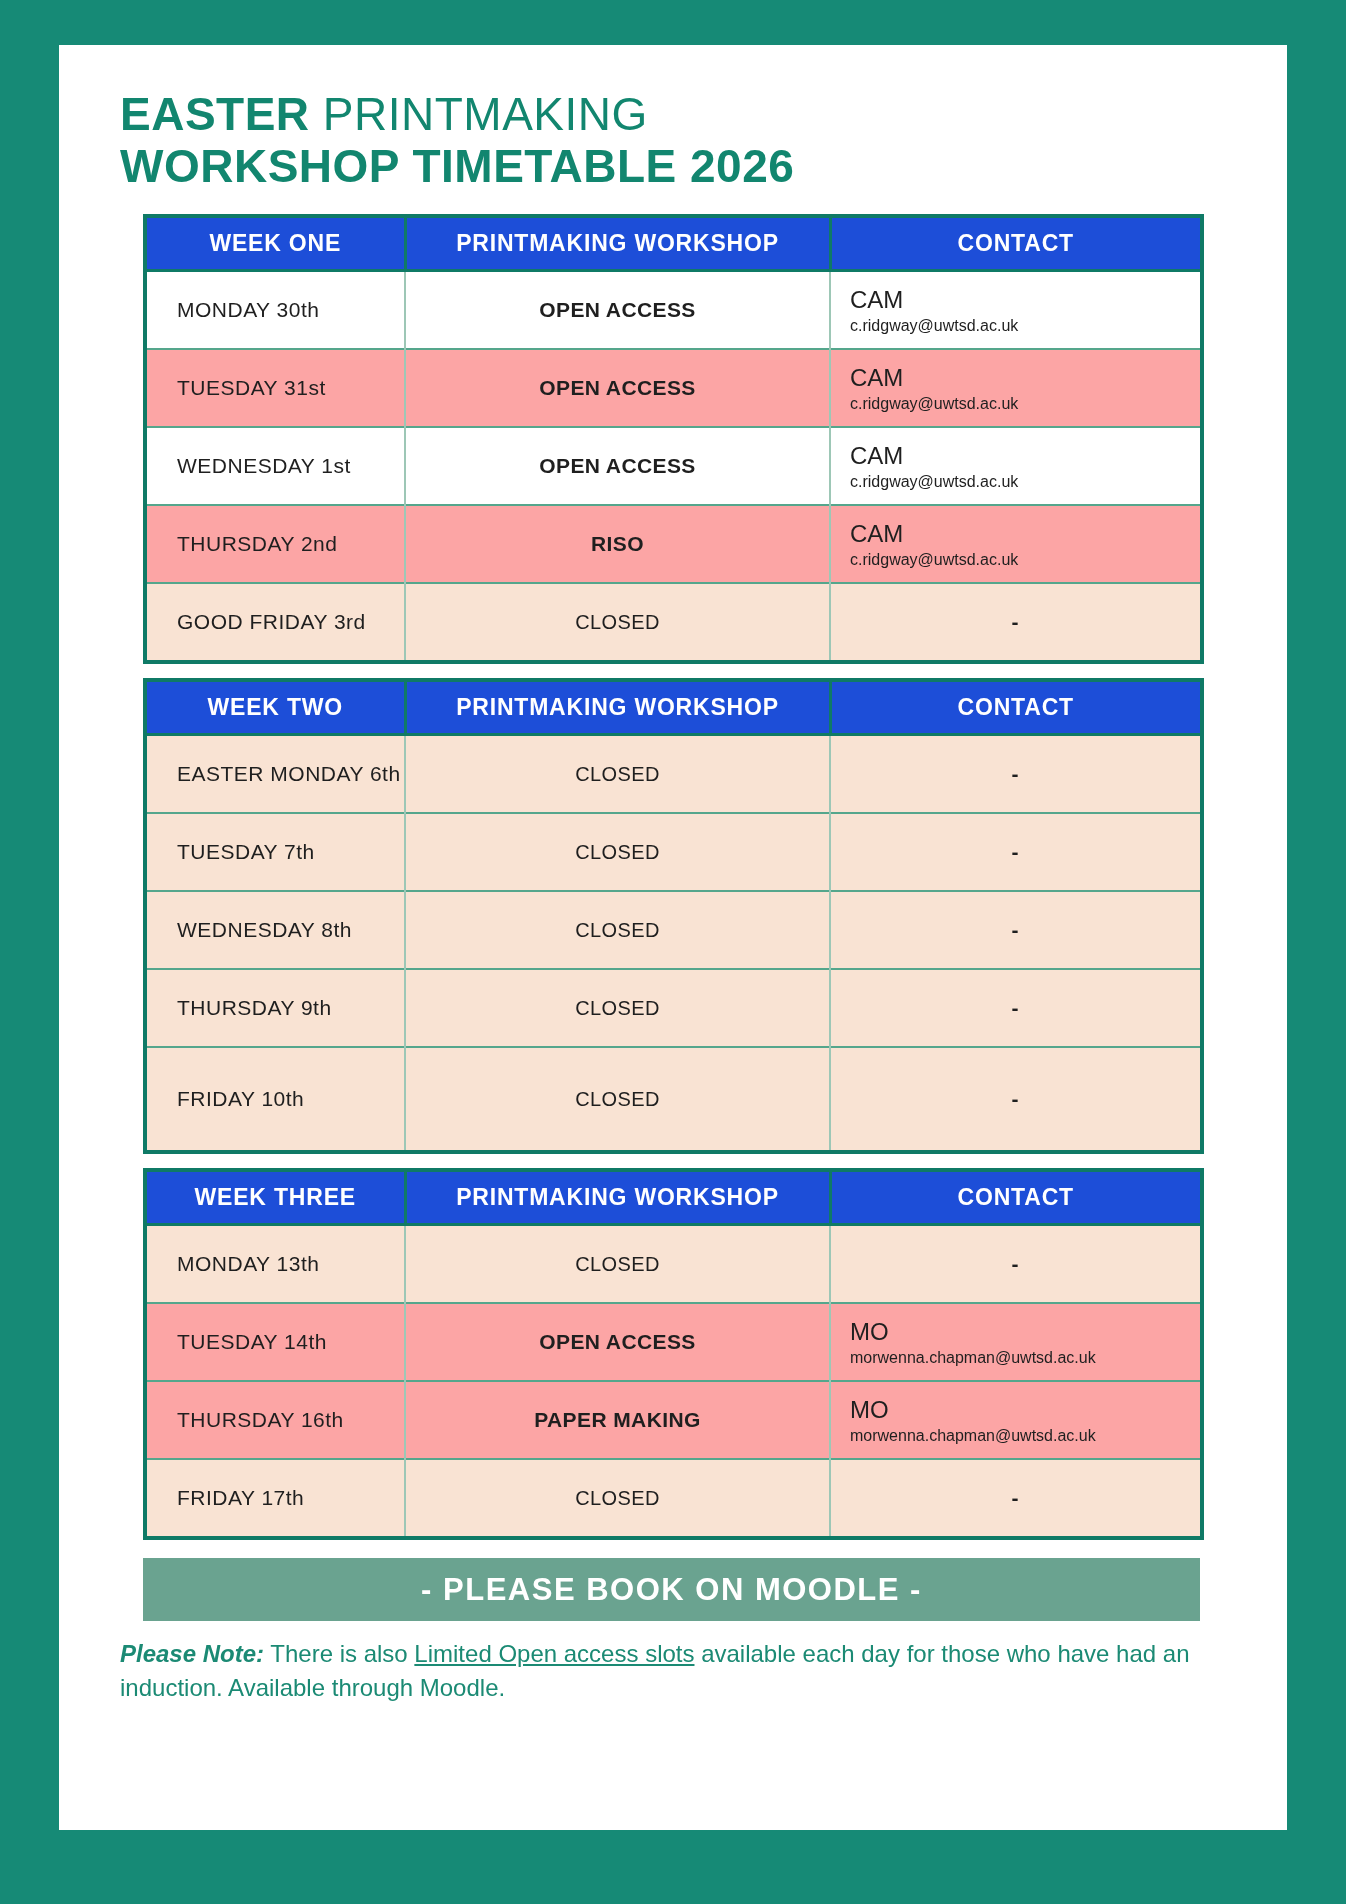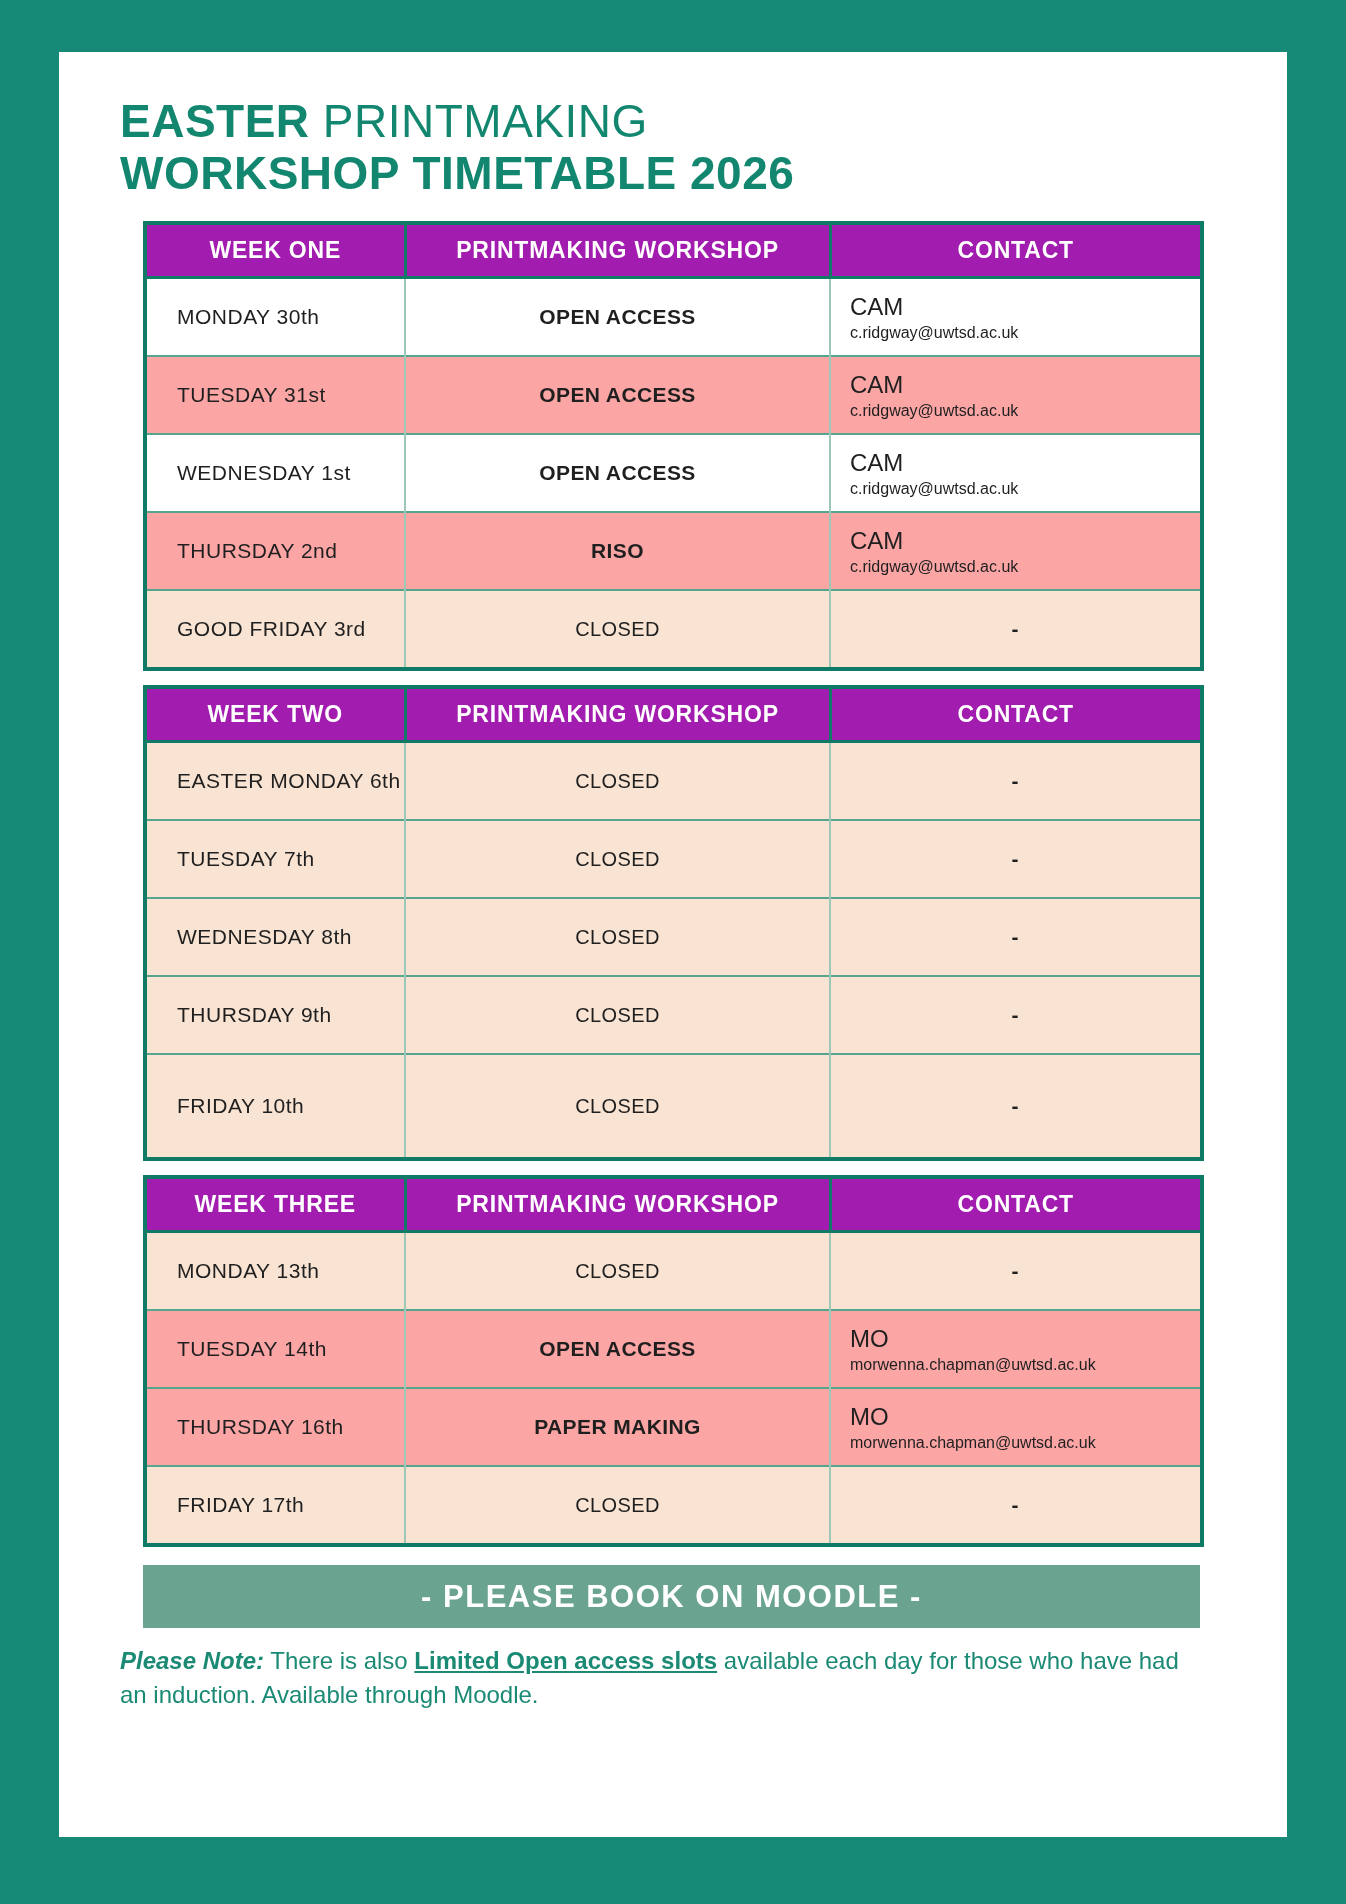--- a/index.html
+++ b/index.html
@@ -3,38 +3,38 @@
 <meta charset="utf-8">
 <style>
   html,body { margin:0; padding:0; }
   body {
     width:1346px; height:1904px;
     background:#168A76;
     font-family:"Liberation Sans", sans-serif;
     position:relative;
   }
   .page {
-    position:absolute; left:59px; top:52px;
+    position:absolute; left:59px; top:45px;
     width:1228px; height:1785px;
     background:#ffffff;
     overflow:hidden;
   }
   
   .title-block { margin:44px 0 0 61px; color:#12866F; line-height:1.12; }
   .title-line { font-size:46px; letter-spacing:0.5px; }
   .title-bold { font-weight:800; }
   .title-light { font-weight:400; }
   
   .tables-wrap { margin-left:84px; margin-top:22px; width:1057px; }
   .week-section { margin-bottom:14px; }
   table { border-collapse:collapse; width:1057px; table-layout:fixed; }
   table { border:4px solid #0F7A66; }
   col.c1 { width:260px; } col.c2 { width:425px; } col.c3 { width:372px; }
   thead th {
-    background:#a21caf; color:#ffffff;
+    background:#1d4ed8; color:#ffffff;
     font-size:23px; font-weight:700; letter-spacing:0.8px;
     height:49px; text-align:center;
     border:3px solid #0F7A66;
   }
   tbody td {
     height:74px; vertical-align:middle;
     border-top:2px solid #55A68C;
     border-left:2px solid #9DC7B6;
     font-size:21px; color:#1F1F1F;
   }
@@ -57,21 +57,21 @@
     background:#6AA390; color:#ffffff;
     display:flex; align-items:center; justify-content:center;
     font-size:31px; font-weight:800; letter-spacing:1.5px;
   }
   
   .note {
     margin:16px 0 0 61px; width:1085px;
     color:#1B8A74; font-size:24px; line-height:1.4;
   }
   .note-prefix { font-weight:700; font-style:italic; }
-  .note-highlight { font-weight:700; text-decoration:underline; }
+  .note-highlight { font-weight:400; text-decoration:underline; }
 </style>
 </head>
 <body>
 
 <div class="page">
 
   <div class="title-block">
     <div class="title-line"><span class="title-bold">EASTER</span><span class="title-light"> PRINTMAKING</span></div>
     <div class="title-line title-bold">WORKSHOP TIMETABLE 2026</div>
   </div>

